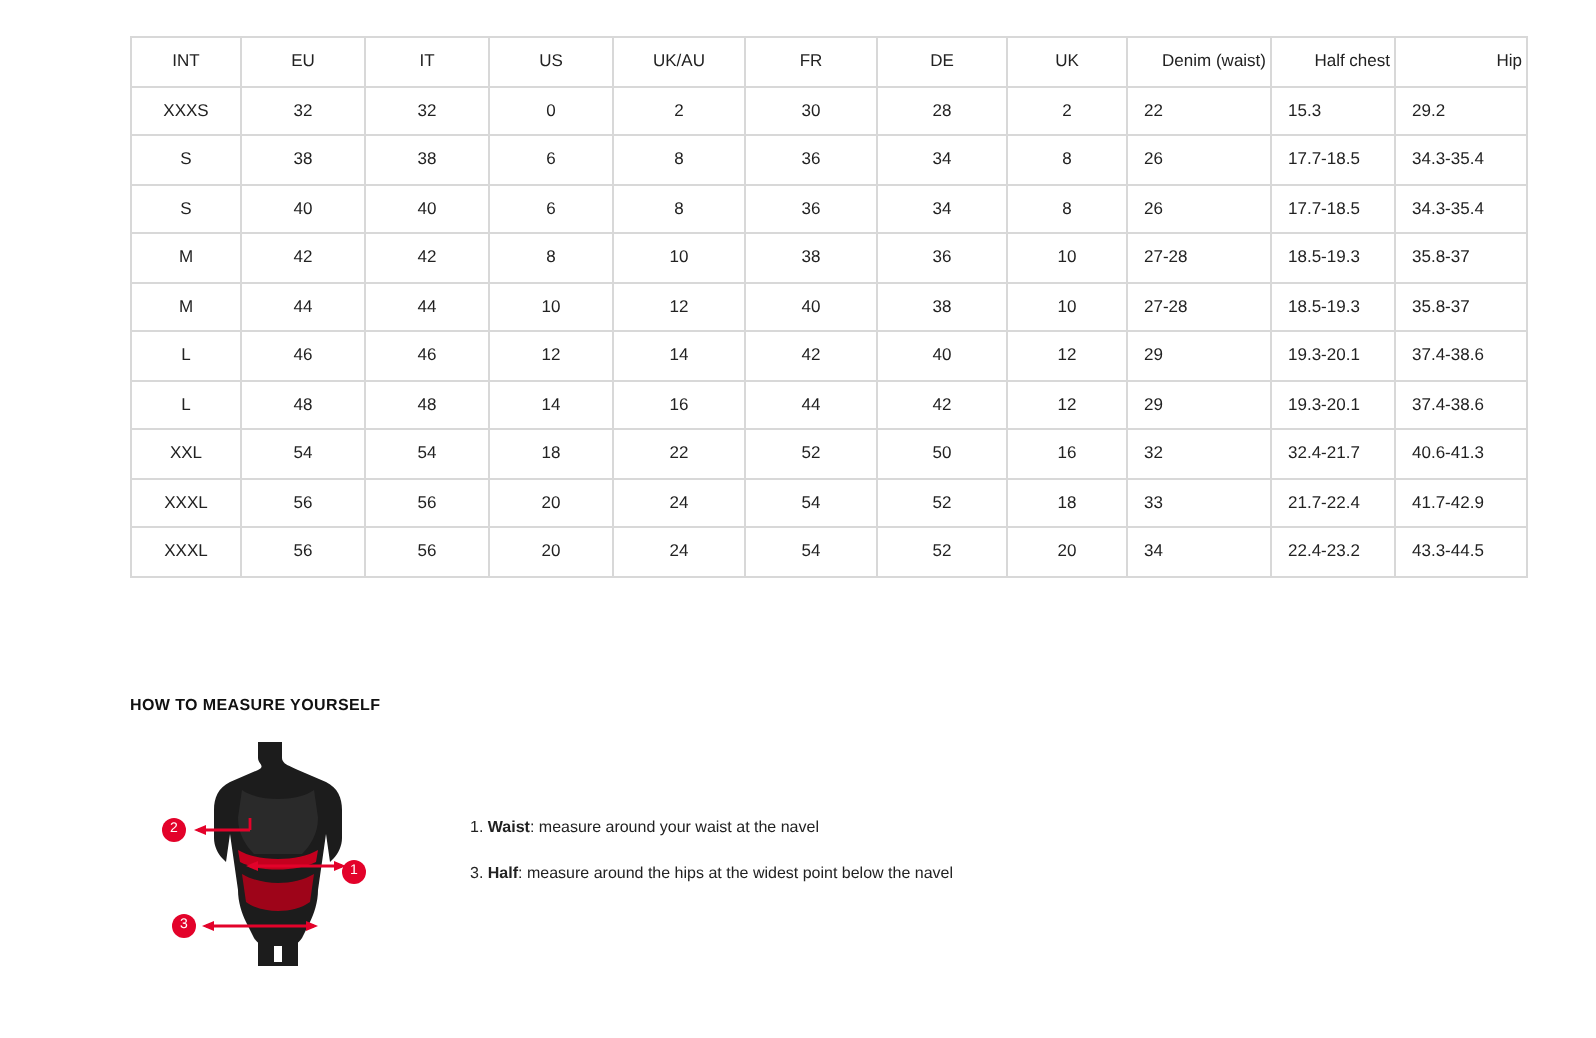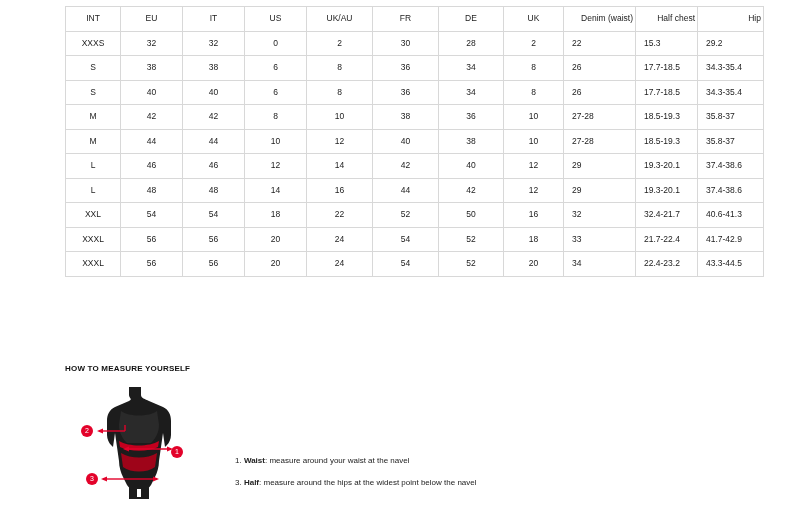--- a/index.html
+++ b/index.html
@@ -16,21 +16,21 @@
     position: relative;
     width: 798px;
     height: 519px;
     overflow: hidden;
   }
 
   
   #size-table-wrap {
     position: absolute;
     left: 65px;
-    top: 6px;
+    top: 18px;
     width: 668px;
   }
   table.size-table {
     border-collapse: collapse;
     width: 668px;
     table-layout: fixed;
   }
   table.size-table th,
   table.size-table td {
     border: 1px solid #d8d8d8;
@@ -74,26 +74,26 @@
     position: absolute;
     left: 65px;
     top: 348px;
     width: 668px;
   }
   #measure-title {
     font-size: 8px;
     font-weight: bold;
     letter-spacing: 0.2px;
     color: #111;
-    margin: 16px 0 8px 0;
+    margin: 0 0 8px 0;
   }
   #measure-body {
     position: relative;
     display: flex;
-    align-items: flex-end;
+    align-items: center;
   }
   #figure-box {
     position: relative;
     width: 120px;
     height: 120px;
     flex: 0 0 120px;
     margin-left: 20px;
   }
   #measure-list {
     margin-left: 30px;

